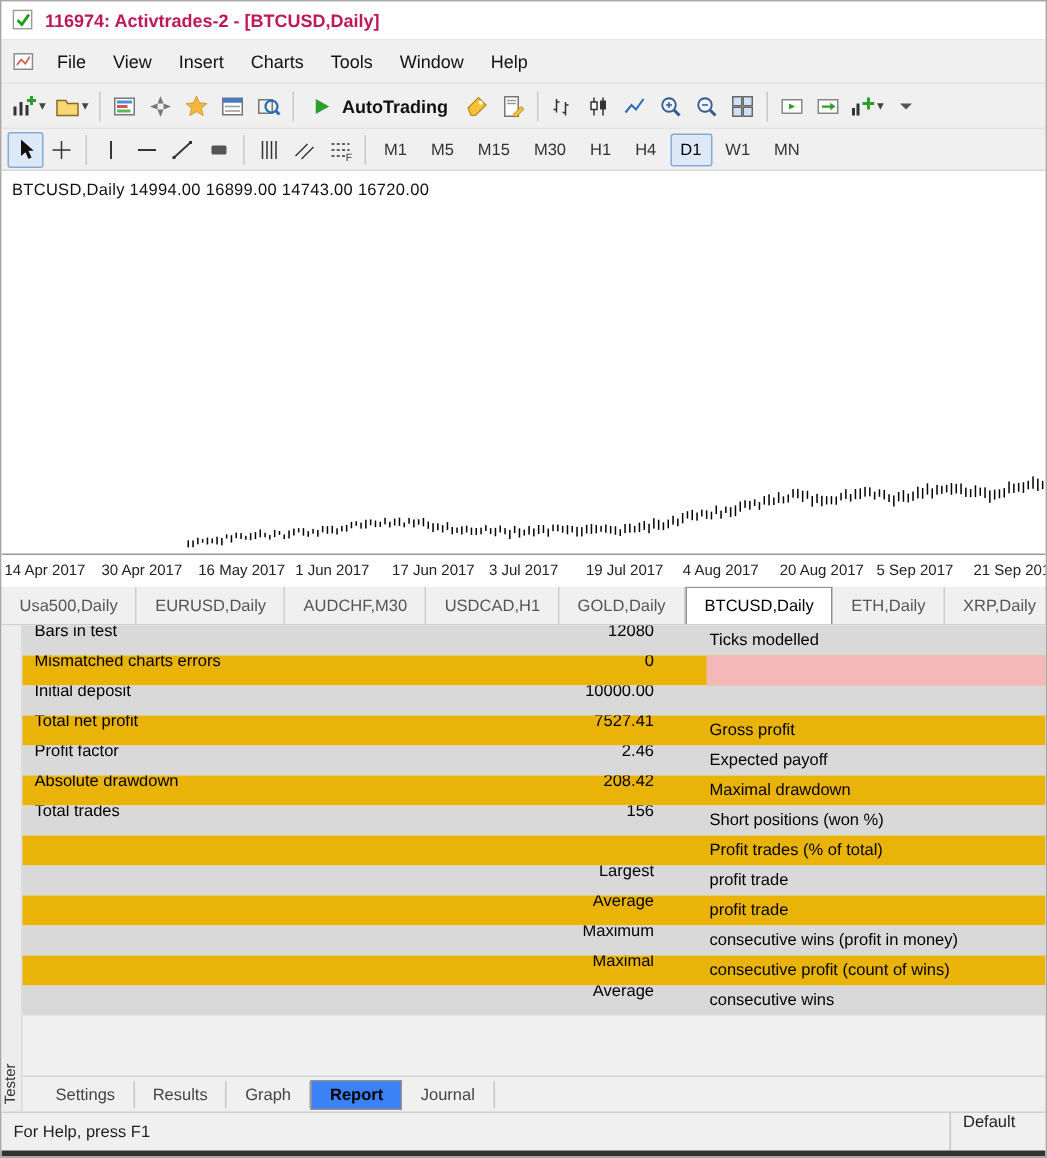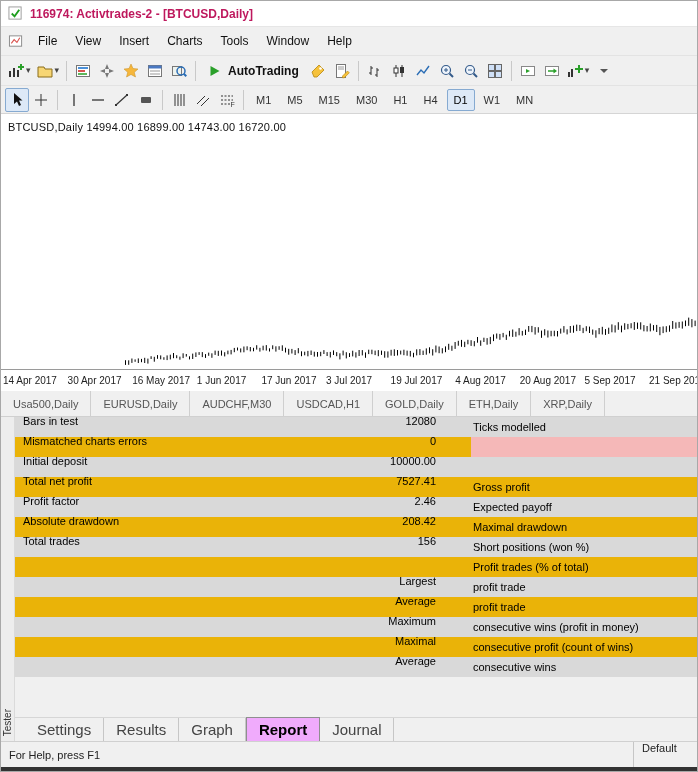--- a/index.html
+++ b/index.html
@@ -47,22 +47,22 @@
   .report-table { flex:none; }
   .rrow { display:grid; grid-template-columns:456px 1fr; height:20px; font-size:11px; color:#000; background:#eab308; }
   .rrow.shade { background:var(--row-shade,#d9d9d9); }
   .rcell-a { display:flex; justify-content:space-between; align-items:center; padding:0 35px 12px 8px; overflow:hidden; }
   .rcell-b { display:flex; justify-content:space-between; align-items:center; padding:0 8px 0 2px; overflow:hidden; }
   .rcell-b.pink { background:var(--highlight-pink,#f5b8b8); }
   .rlabel,.rlabel2 { white-space:nowrap; }
   .rvalue,.rvalue2 { white-space:nowrap; }
 
   .tester-tabs { margin-top:auto; height:24px; display:flex; align-items:center; padding:0 10px; border-top:1px solid #d6d6d6; }
-  .tester-tab { font-size:15px; color:#444; padding:3px 12px; border-right:1px solid #c6c6c6; cursor:default; }
-  .tester-tab.active { background:#f0abfc; color:#000; font-weight:bold; border:1px solid #8f8f8f; }
+  .tester-tab { font-size:11px; color:#444; padding:3px 12px; border-right:1px solid #c6c6c6; cursor:default; }
+  .tester-tab.active { background:#3b82f6; color:#000; font-weight:bold; border:1px solid #8f8f8f; }
 
   
   .status-bar { height:26px; background:#f0f0f0; border-top:1px solid #d0d0d0; display:flex; align-items:center; font-size:11px; color:#222; }
   .status-left { flex:1; padding:0 8px; }
   .status-right { width:64px; height:100%; border-left:1px solid #c6c6c6; display:flex; align-items:flex-start; padding:0 8px; }
   .bottom-edge { height:4px; background:#333; flex:none; }
 </style>
 </head>
 <body>
 
@@ -515,20 +515,21 @@
         <div class="xlabel" style="left: 648px;">21 Sep 2017</div>
       </div>
   </div>
 
   <div class="chart-tabs">
       <div class="chart-tab">Usa500,Daily</div>
       <div class="chart-tab">EURUSD,Daily</div>
       <div class="chart-tab">AUDCHF,M30</div>
       <div class="chart-tab">USDCAD,H1</div>
       <div class="chart-tab">GOLD,Daily</div>
+      <div class="chart-tab active">BTCUSD,Daily</div>
       <div class="chart-tab">ETH,Daily</div>
       <div class="chart-tab">XRP,Daily</div>
     </div>
 
   <div class="tester-panel">
     <div class="tester-strip">
       <span class="tester-caption">Tester</span>
     </div>
     <div class="tester-main">
       <div class="report-table">

